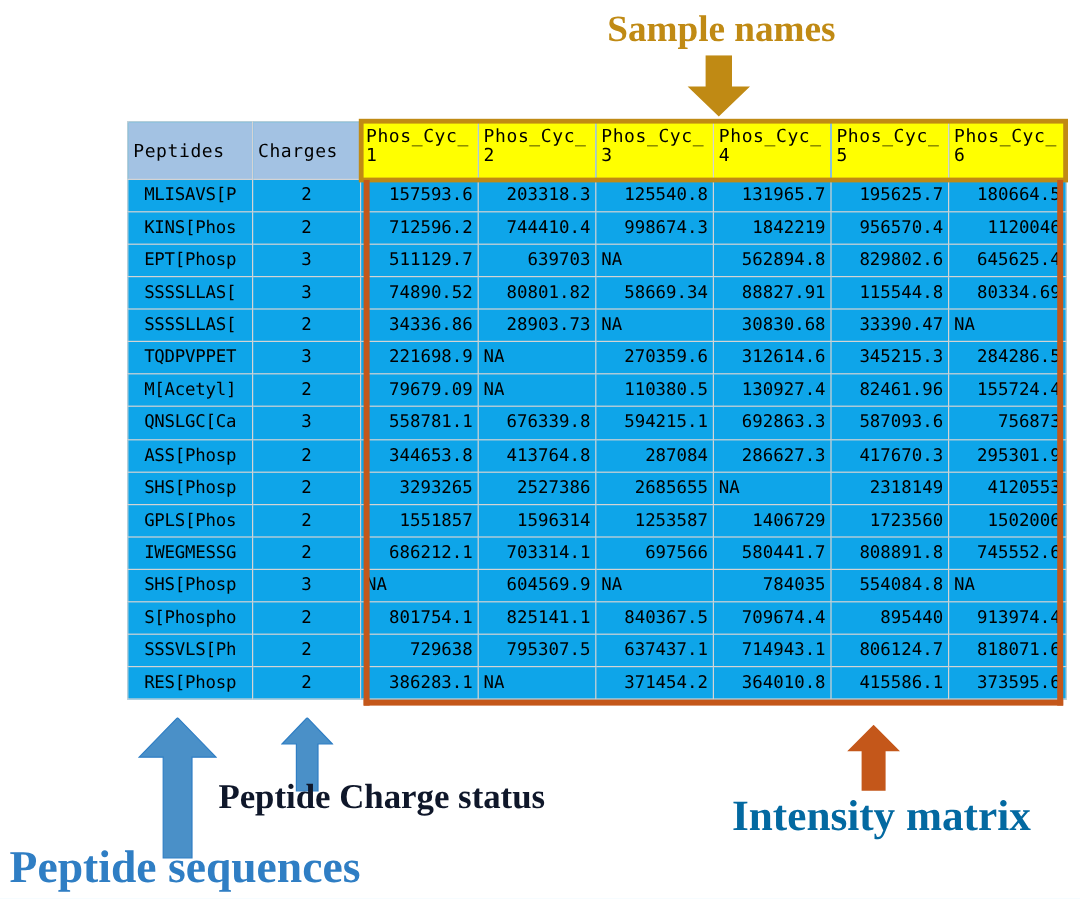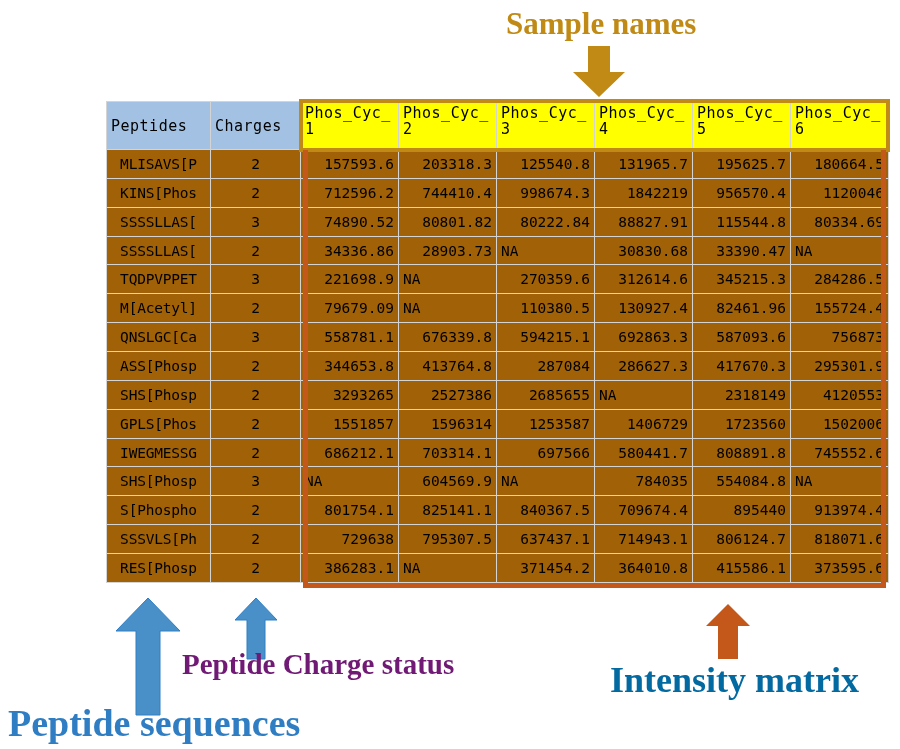--- a/index.html
+++ b/index.html
@@ -27,21 +27,21 @@
     left: 506px;
     top: 8px;
     font-size: 31px;
     color: #c08a14;
     text-align: center;
   }
   #anno-peptide-charge {
     left: 182px;
     top: 650px;
     font-size: 29px;
-    color: #701a75;
+    color: #0f172a;
   }
   #anno-peptide-sequences {
     left: 8px;
     top: 704px;
     font-size: 38px;
     color: #2f7ec4;
   }
   #anno-intensity-matrix {
     left: 610px;
     top: 662px;
@@ -62,21 +62,21 @@
 
   
   #sheet {
     position: absolute;
     left: 106px;
     top: 101px;
     width: 783px;
     height: 482px;
     border-collapse: collapse;
     table-layout: fixed;
-    background: #a16207;
+    background: #0ea5e9;
     font-family: "DejaVu Sans Mono", "Liberation Mono", monospace;
     font-size: 14.5px;
     color: #000000;
   }
   #sheet td, #sheet th {
     border: 1px solid #d4d4d4;
     padding: 0 4px;
     height: 23.6px;
     overflow: hidden;
     white-space: nowrap;
@@ -179,25 +179,35 @@
         <td class="pep">KINS[Phos</td>
         <td class="chg">2</td>
         <td class="val">712596.2</td>
         <td class="val">744410.4</td>
         <td class="val">998674.3</td>
         <td class="val">1842219</td>
         <td class="val">956570.4</td>
         <td class="val">1120046</td>
       </tr>
       <tr>
+        <td class="pep">EPT[Phosp</td>
+        <td class="chg">3</td>
+        <td class="val">511129.7</td>
+        <td class="val">639703</td>
+        <td class="val na">NA</td>
+        <td class="val">562894.8</td>
+        <td class="val">829802.6</td>
+        <td class="val">645625.4</td>
+      </tr>
+      <tr>
         <td class="pep">SSSSLLAS[</td>
         <td class="chg">3</td>
         <td class="val">74890.52</td>
         <td class="val">80801.82</td>
-        <td class="val">80222.84</td>
+        <td class="val">58669.34</td>
         <td class="val">88827.91</td>
         <td class="val">115544.8</td>
         <td class="val">80334.69</td>
       </tr>
       <tr>
         <td class="pep">SSSSLLAS[</td>
         <td class="chg">2</td>
         <td class="val">34336.86</td>
         <td class="val">28903.73</td>
         <td class="val na">NA</td>

